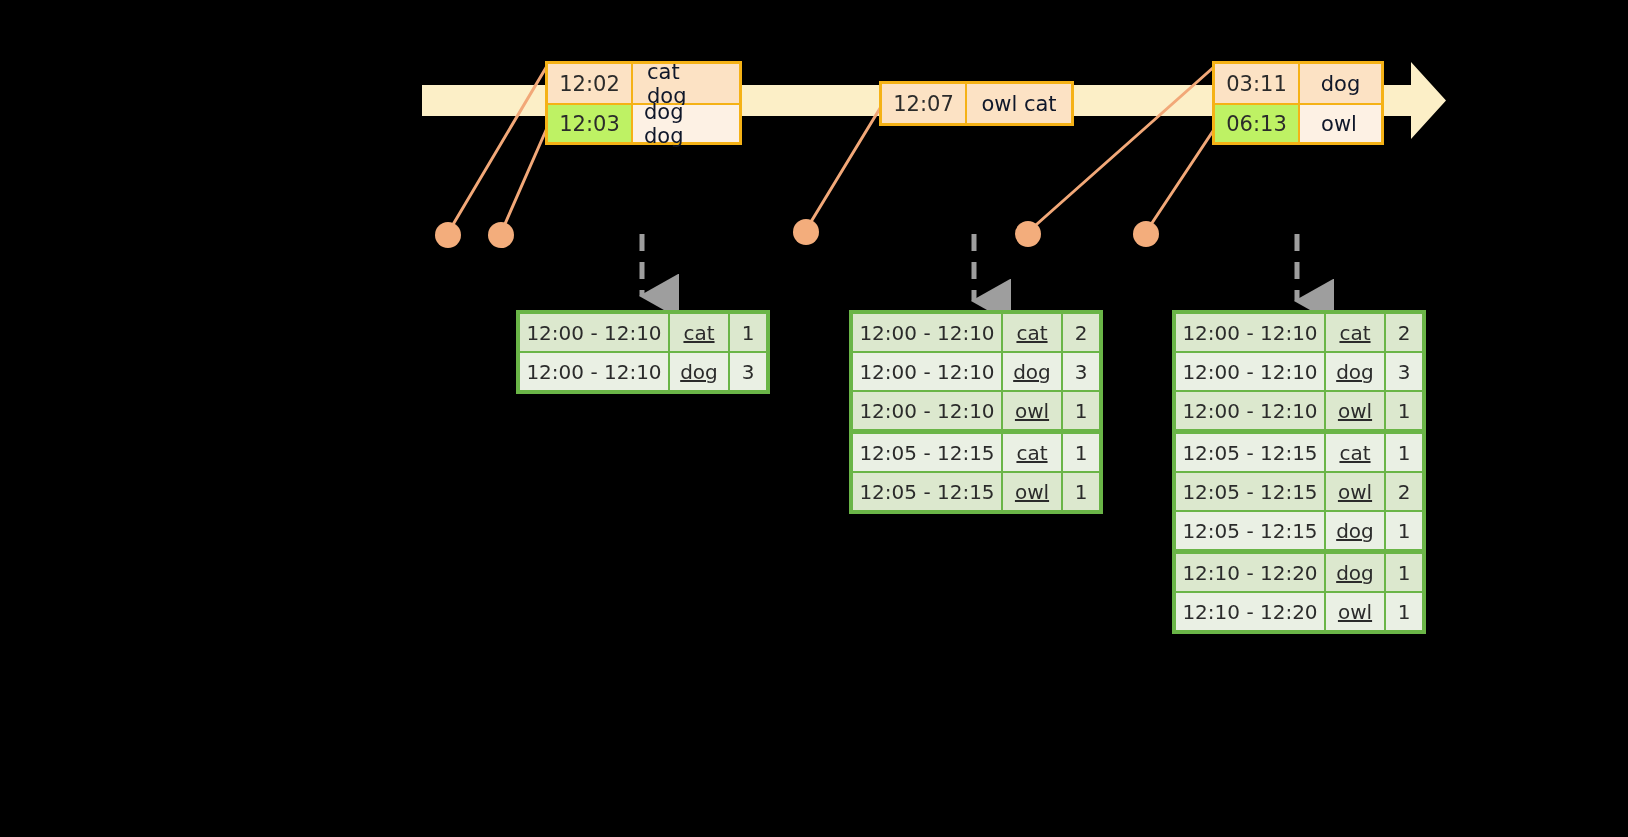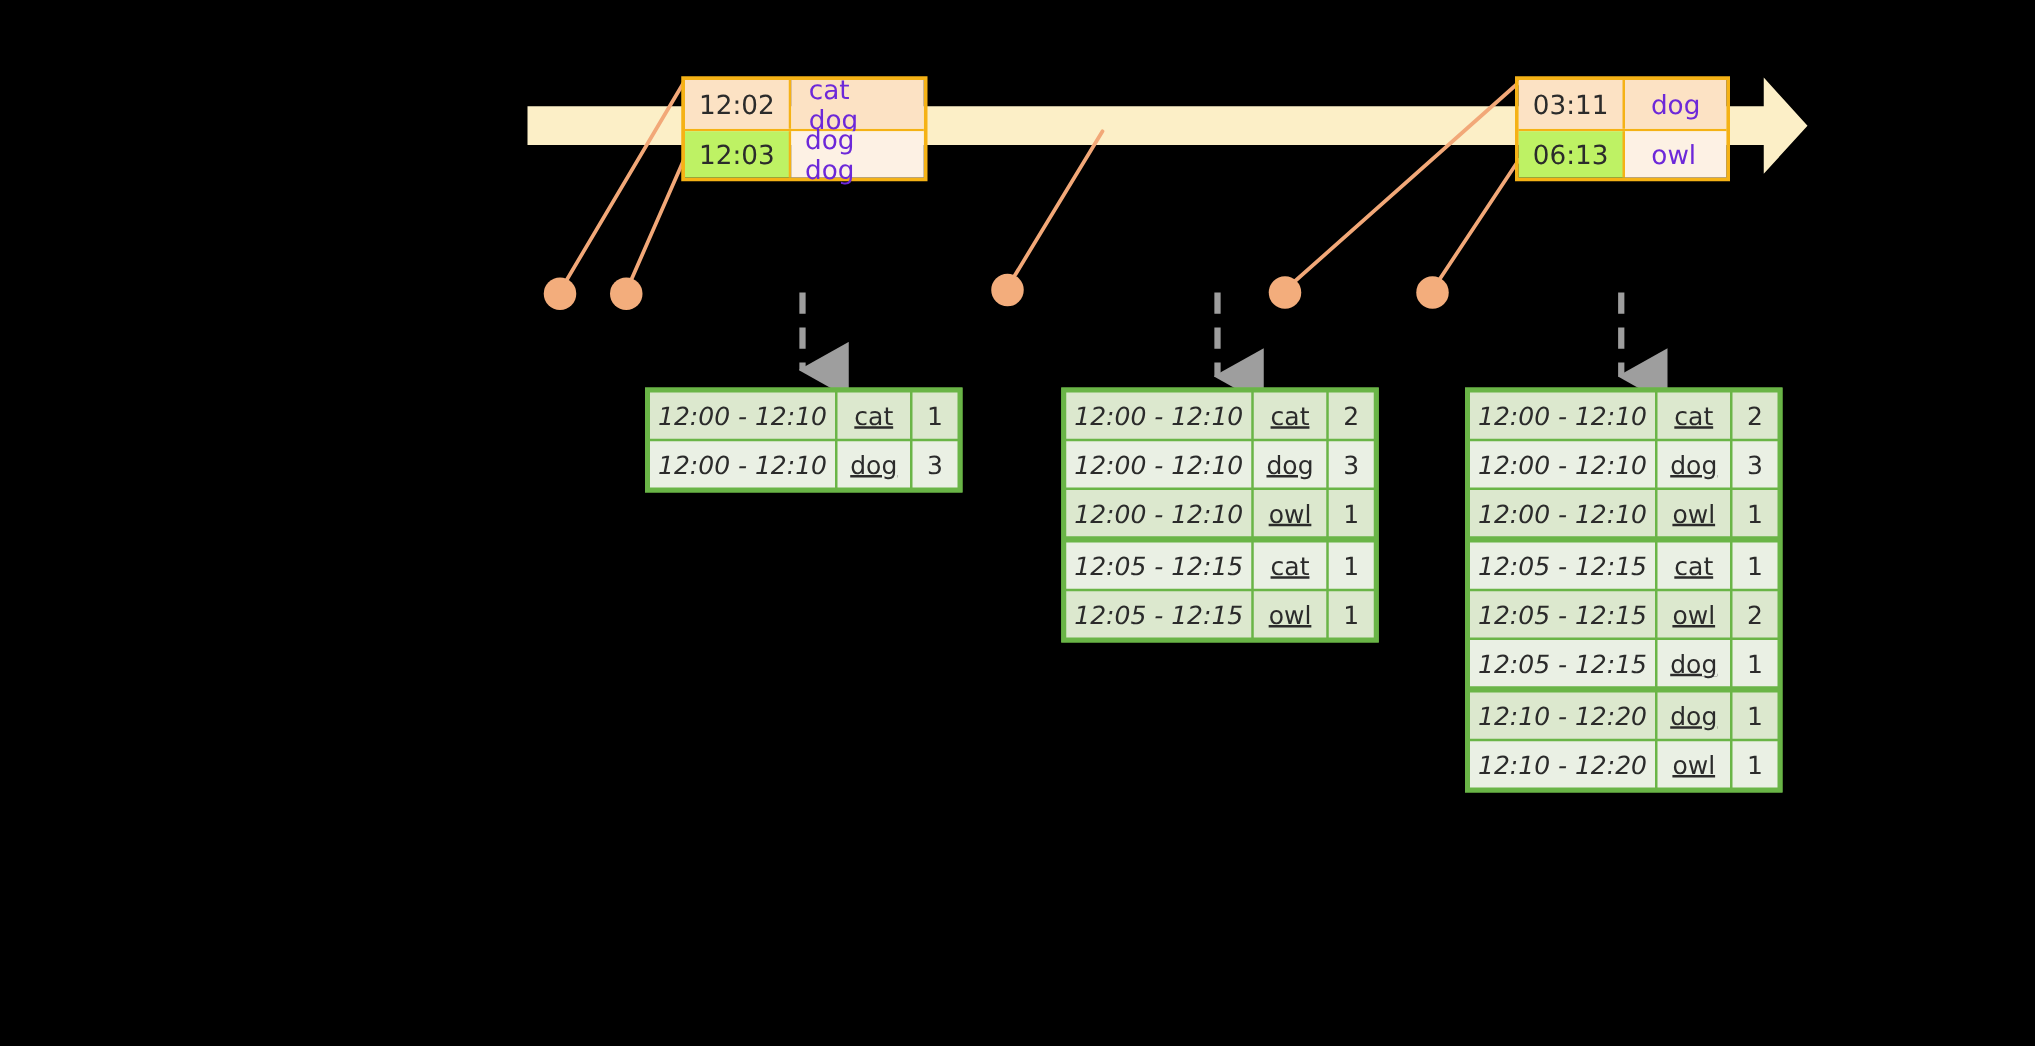--- a/index.html
+++ b/index.html
@@ -53,21 +53,21 @@
     font-size: 21px;
     color: #2b2b2b;
     box-sizing: border-box;
   }
   .evt-words {
     flex: 1;
     display: flex;
     align-items: center;
     justify-content: center;
     font-size: 21px;
-    color: #6d28d9;
+    color: #0f172a;
     box-sizing: border-box;
     padding: 0 14px;
   }
   
   .res-table {
     position: absolute;
     border: 4px solid #6AB547;
     box-sizing: border-box;
     z-index: 4;
     background: #6AB547;
@@ -83,21 +83,21 @@
     display: flex;
     align-items: center;
     justify-content: center;
     font-size: 20px;
     color: #2b2b2b;
     box-sizing: border-box;
     height: 100%;
   }
   .res-row.tone-a .res-cell { background: #DCE8CE; }
   .res-row.tone-b .res-cell { background: #EAF0E4; }
-  .c-window { width: 148px; font-style: italic; }
+  .c-window { width: 148px; }
   .c-word   { width: 58px; margin-left: 2px; text-decoration: underline; }
   .c-count  { width: 36px; margin-left: 2px; }
 </style>
 </head>
 <body>
 
 <div id="canvas">
 
   <svg class="layer" viewBox="0 0 1628 837">
     <defs>
@@ -137,20 +137,26 @@
     <div class="evt-row shade-a">
       <div class="evt-time">12:02</div>
       <div class="evt-words">cat dog</div>
     </div>
     <div class="evt-row shade-b">
       <div class="evt-time">12:03</div>
       <div class="evt-words">dog dog</div>
     </div>
   </div>
 
+  <div class="evt-group" style="left:838px; top:81px; width:195px;">
+    <div class="evt-row shade-a">
+      <div class="evt-time">12:07</div>
+      <div class="evt-words">owl cat</div>
+    </div>
+  </div>
 
   <div class="evt-group" style="left:1171px; top:61px; width:172px;">
     <div class="evt-row shade-a">
       <div class="evt-time">03:11</div>
       <div class="evt-words">dog</div>
     </div>
     <div class="evt-row shade-b">
       <div class="evt-time">06:13</div>
       <div class="evt-words">owl</div>
     </div>

